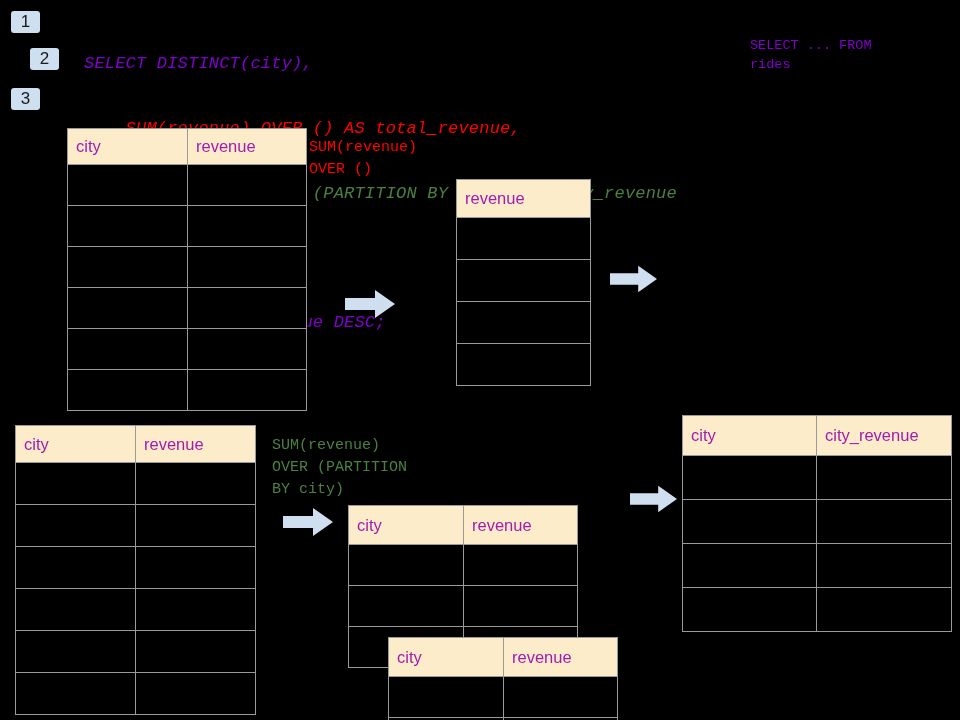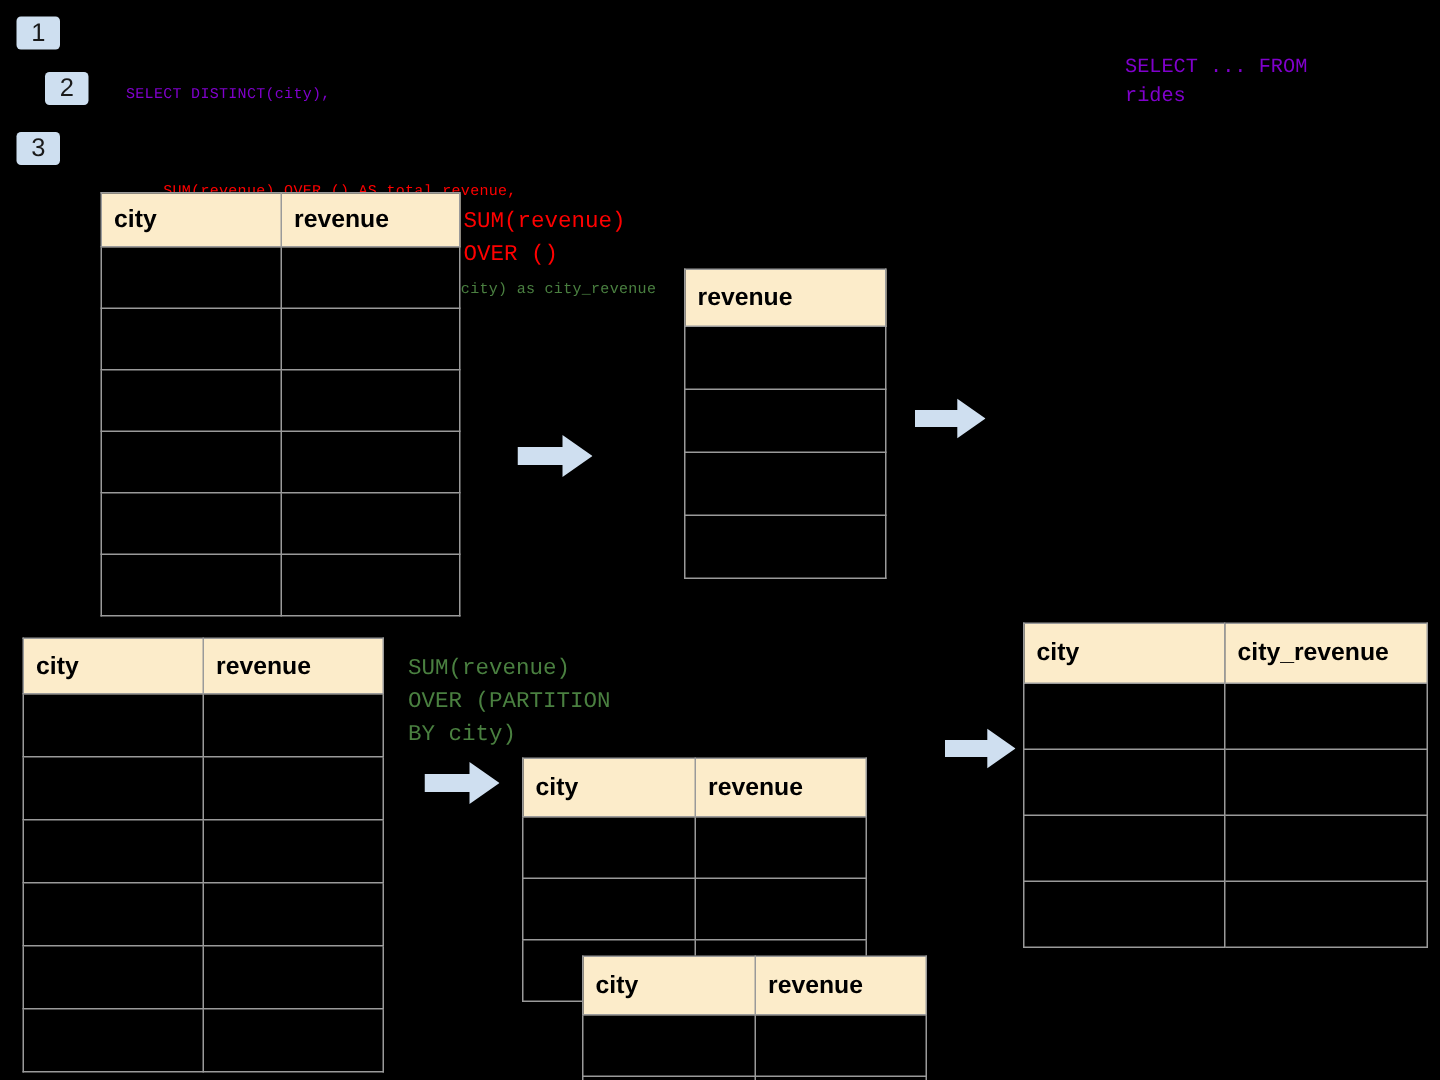--- a/index.html
+++ b/index.html
@@ -28,24 +28,25 @@
     text-align: center;
     border-radius: 3px;
     width: 29px;
     height: 22px;
   }
 
   
   .code {
     position: absolute;
     font-family: "Liberation Mono", monospace;
-    font-size: 10px;
+    font-size: 17px;
     line-height: 21.6px;
     white-space: pre;
     letter-spacing: 0.2px;
+    font-style: italic;
   }
   .code-line { white-space: pre; }
   .c-purple { color: #8000CC; }
   .c-red    { color: #FF0000; }
   .c-green  { color: #4A8040; }
 
   
   .anno {
     position: absolute;
     font-family: "Liberation Mono", monospace;
@@ -67,23 +68,23 @@
     background: #000000;
   }
   .tbl td {
     border: 1px solid #9A9A9A;
     padding: 0;
     background: #000000;
   }
   .tbl th {
     border: 1px solid #9A9A9A;
     background: #FCECCA;
-    color: #000000;
+    color: #a21caf;
     font-family: "Liberation Sans", sans-serif;
-    font-weight: bold;
+    font-weight: normal;
     font-size: 16.5px;
     text-align: left;
     padding: 0 0 0 8px;
   }
 
   
   .arrow {
     position: absolute;
   }
 </style>

